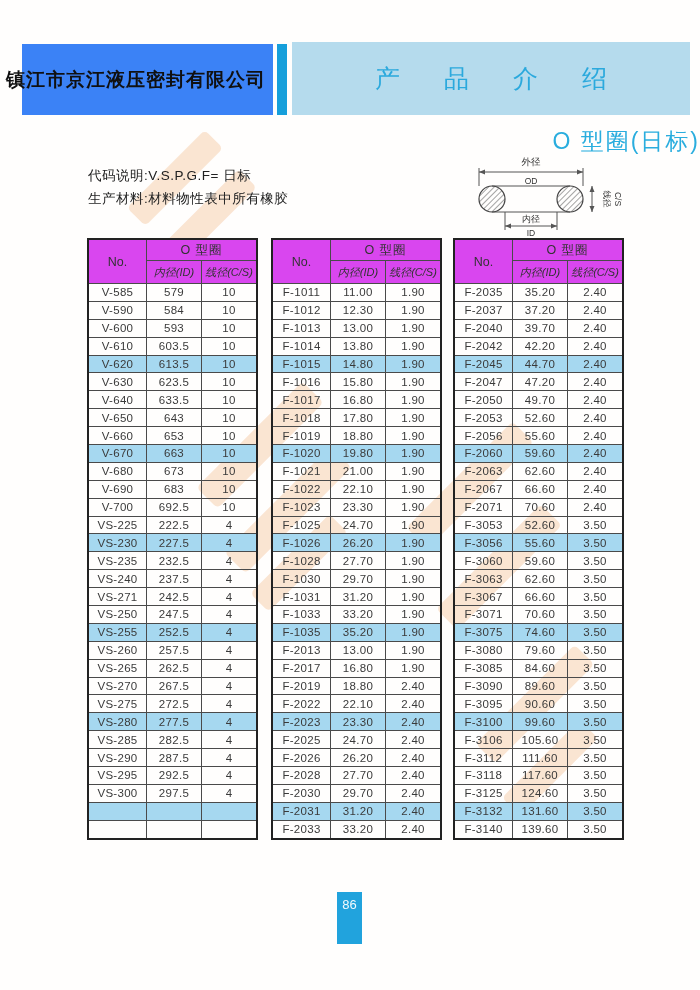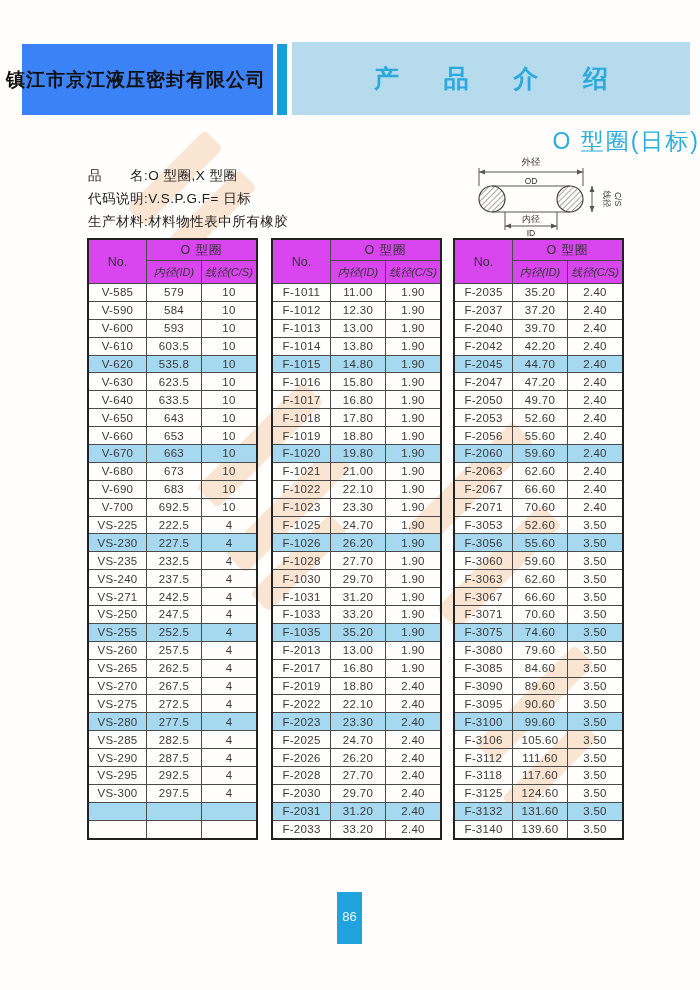--- a/index.html
+++ b/index.html
@@ -19,21 +19,21 @@
   .wm9{left:495px;top:755px;width:110px;height:26px;}
 
   
   .hdr-left{position:absolute;left:22px;top:44px;width:251px;height:71px;background:#3b82f6;
             display:flex;align-items:center;justify-content:flex-end;padding-right:7px;box-sizing:border-box;}
   .hdr-left span{font-family:"DejaVu Serif","Liberation Serif",serif;font-weight:bold;
                  font-size:19px;color:#101010;letter-spacing:1px;white-space:nowrap;}
   .hdr-stripe{position:absolute;left:277px;top:44px;width:10px;height:71px;background:#169fdb;}
   .hdr-right{position:absolute;left:292px;top:42px;width:398px;height:73px;background:#b5dbed;
              display:flex;align-items:center;justify-content:center;}
-  .hdr-right span{font-family:"DejaVu Serif","Liberation Serif",serif;font-weight:bold;
+  .hdr-right span{font-family:"DejaVu Serif","Liberation Serif",serif;font-weight:normal;
                   font-size:25px;color:#2ba9dd;letter-spacing:18px;padding-left:18px;white-space:nowrap;}
 
   .title{position:absolute;left:0;top:126px;width:700px;text-align:right;
          font-size:23px;color:#2aadde;letter-spacing:2px;font-weight:500;}
 
   .info{position:absolute;left:88px;top:164px;font-size:13.5px;color:#222;
         line-height:23px;letter-spacing:.5px;}
 
   .diagram{position:absolute;left:452px;top:155px;}
   .diagram text{font-family:"Liberation Sans","DejaVu Sans",sans-serif;fill:#333;}
@@ -46,21 +46,21 @@
              font-weight:normal;overflow:hidden;white-space:nowrap;}
   table.spec thead th{background:#d946ef;color:#333;}
   .th-no{font-size:12.5px;width:57px;}
   .th-group{height:20px;font-size:12.5px;letter-spacing:1px;}
   .th-sub{height:22px;font-size:11px;font-style:italic;}
   .c-id{width:54px;} .c-cs{width:54px;}
   table.spec tbody td{height:16.9px;font-size:11.5px;color:#3a3a3a;background:transparent;letter-spacing:.3px;}
   table.spec tbody tr.hl td{background:#a6d8f0;}
 
   .pagenum{position:absolute;left:337px;top:892px;width:25px;height:52px;background:#21a3dd;
-           color:#f2fafd;font-size:13px;text-align:center;padding-top:17px;box-sizing:border-box;}
+           color:#f2fafd;font-size:13px;text-align:center;padding-top:5px;box-sizing:border-box;}
 </style>
 </head>
 <body>
 
 <div class="page">
 
   <div class="wm wm1"></div>
   <div class="wm wm2"></div>
   <div class="wm wm3"></div>
   <div class="wm wm4"></div>
@@ -74,21 +74,20 @@
     <span>镇江市京江液压密封有限公司</span>
   </div>
   <div class="hdr-stripe"></div>
   <div class="hdr-right">
     <span>产 品 介 绍</span>
   </div>
 
   <div class="title">O 型圈(日标)</div>
 
   <div class="info">
-    <div>品　　名:O 型圈,X 型圈</div>
     <div>代码说明:V.S.P.G.F= 日标</div>
     <div>生产材料:材料物性表中所有橡胶</div>
   </div>
 
   <svg class="diagram" width="175" height="82" viewBox="0 0 175 82">
     <defs>
       <pattern id="hatch" width="4" height="4" patternUnits="userSpaceOnUse" patternTransform="rotate(45)">
         <line x1="0" y1="0" x2="0" y2="4" stroke="#666" stroke-width="1.2"></line>
       </pattern>
     </defs>
@@ -148,21 +147,21 @@
           <td>593</td>
           <td>10</td>
         </tr>
         <tr>
           <td>V-610</td>
           <td>603.5</td>
           <td>10</td>
         </tr>
         <tr class="hl">
           <td>V-620</td>
-          <td>535.8</td>
+          <td>613.5</td>
           <td>10</td>
         </tr>
         <tr>
           <td>V-630</td>
           <td>623.5</td>
           <td>10</td>
         </tr>
         <tr>
           <td>V-640</td>
           <td>633.5</td>

